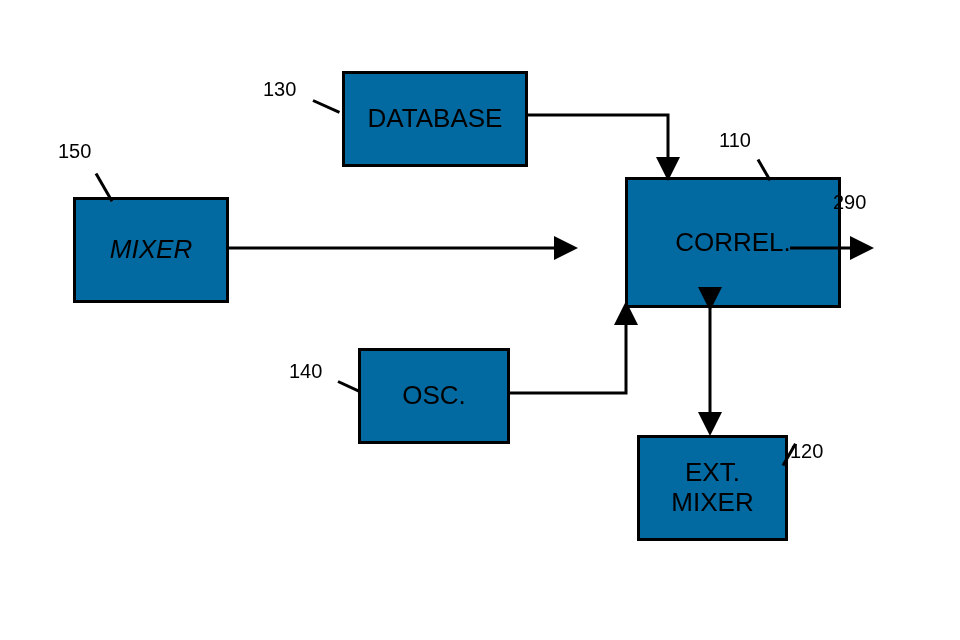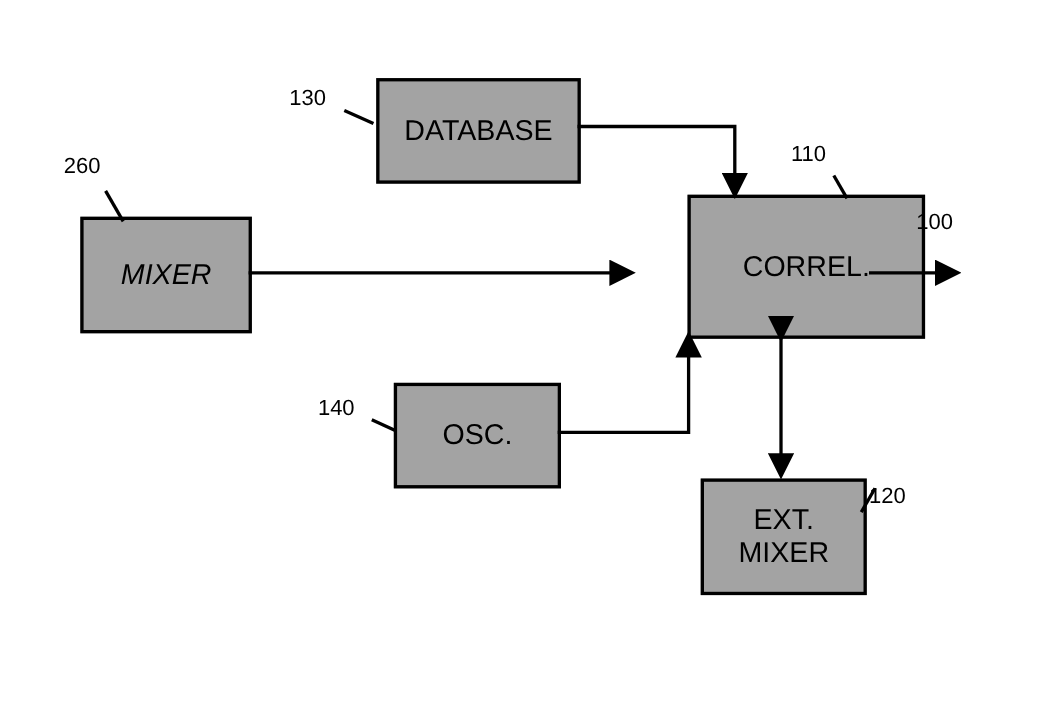--- a/index.html
+++ b/index.html
@@ -12,21 +12,21 @@
   }
   .box {
     position: absolute;
     border: 3px solid #000;
     display: flex;
     align-items: center;
     justify-content: center;
     font-size: 26px;
     text-align: center;
     line-height: 1.15;
-    background: #a3a3a3;
+    background: #0369a1;
   }
   .ref {
     position: absolute;
     font-size: 20px;
   }
   .lead {
     position: absolute;
     background: #000;
   }
   svg.arrows {
@@ -42,21 +42,21 @@
 <div class="box" style="left:342px; top:71px; width:180px; height:90px;">
   <span>DATABASE</span>
 </div>
 <div class="ref" style="left:263px; top:78px;">130</div>
 
 <div class="lead" style="left:313px; top:99px; width:29px; height:3px; transform: rotate(24deg); transform-origin:left center;"></div>
 
 <div class="box" style="left:73px; top:197px; width:150px; height:100px;font-style:italic;">
   <span>MIXER</span>
 </div>
-<div class="ref" style="left:58px; top:140px;">260</div>
+<div class="ref" style="left:58px; top:140px;">150</div>
 <div class="lead" style="left:96px; top:172px; width:32px; height:3px; transform: rotate(60deg); transform-origin:left center;"></div>
 
 <div class="box" style="left:358px; top:348px; width:146px; height:90px;">
   <span>OSC.</span>
 </div>
 <div class="ref" style="left:289px; top:360px;">140</div>
 <div class="lead" style="left:338px; top:380px; width:23px; height:3px; transform: rotate(25deg); transform-origin:left center;"></div>
 
 <div class="box" style="left:577px; top:177px; width:210px; height:125px;margin-left:48px;">
   <span>CORREL.</span>
@@ -64,21 +64,21 @@
 <div class="ref" style="left:719px; top:129px;">110</div>
 <div class="lead" style="left:758px; top:158px; width:24px; height:3px; transform: rotate(60deg); transform-origin:left center;"></div>
 
 <div class="box" style="left:637px; top:435px; width:145px; height:100px; white-space: pre-line;">
   <span>EXT.
 MIXER</span>
 </div>
 <div class="ref" style="left:790px; top:440px;">120</div>
 <div class="lead" style="left:783px; top:464px; width:25px; height:3px; transform: rotate(-60deg); transform-origin:left center;"></div>
 
-<div class="ref" style="left:833px; top:191px;">100</div>
+<div class="ref" style="left:833px; top:191px;">290</div>
 
 <svg class="arrows" viewBox="0 0 960 640">
   <defs>
     <marker id="ah" viewBox="0 0 12 12" refX="10" refY="6" markerWidth="8" markerHeight="8" orient="auto">
       <path d="M0,0 L12,6 L0,12 z" fill="#000"></path>
     </marker>
   </defs>
 
   <path d="M525,115 L668,115 L668,177" stroke="#000" stroke-width="3" fill="none" marker-end="url(#ah)"></path>
 

